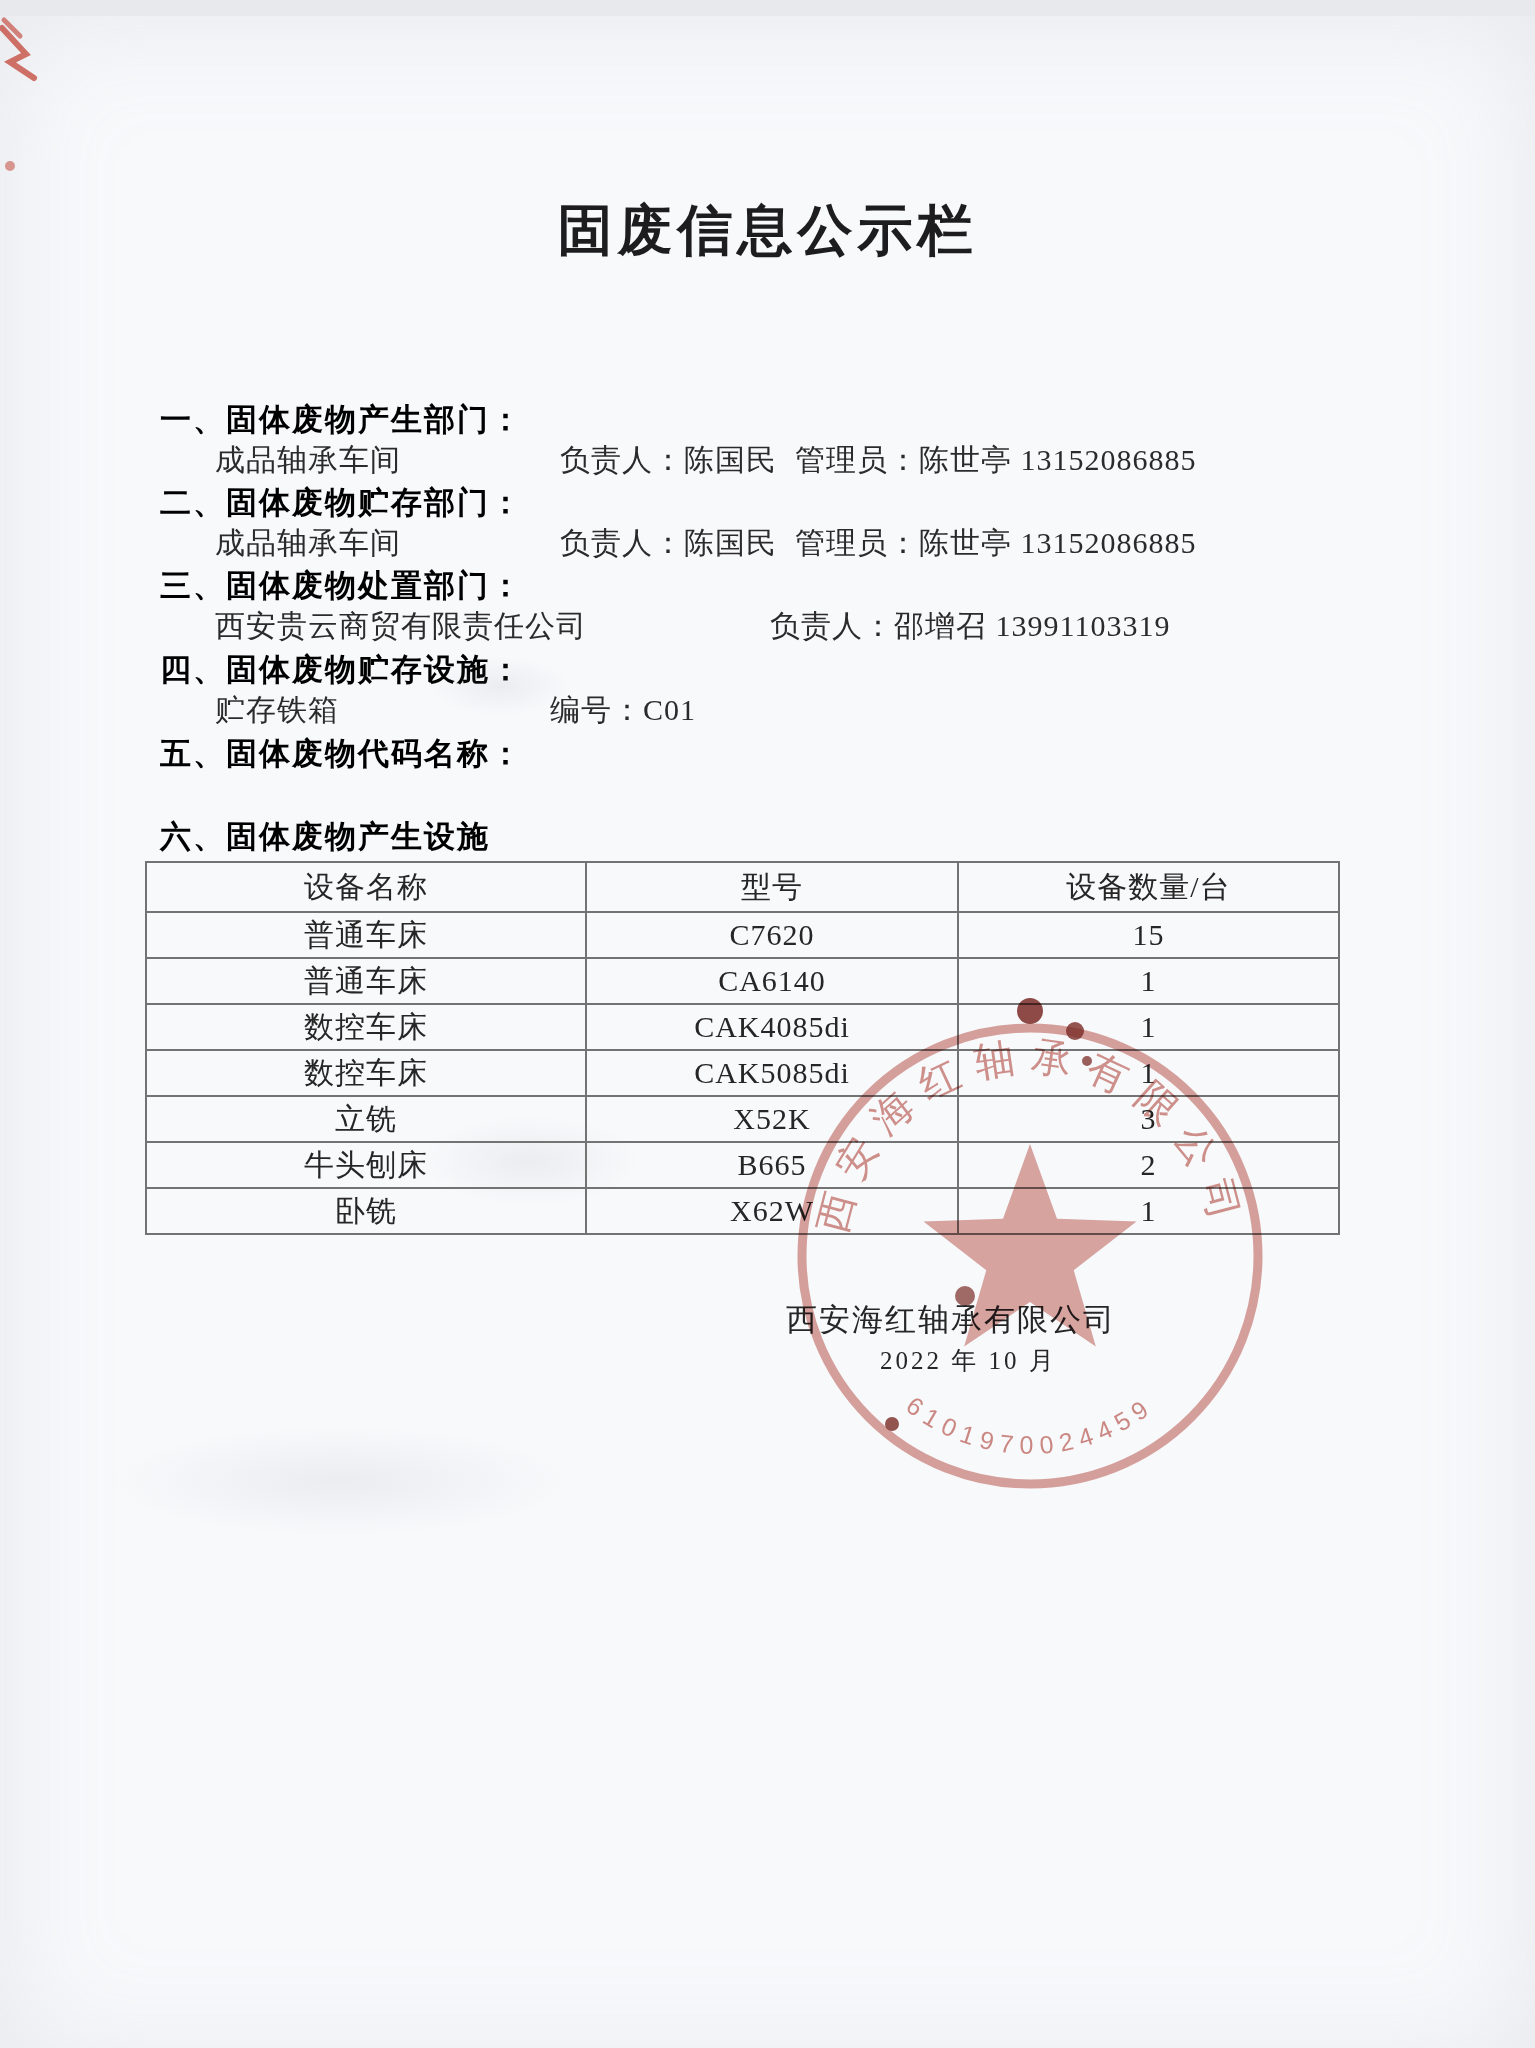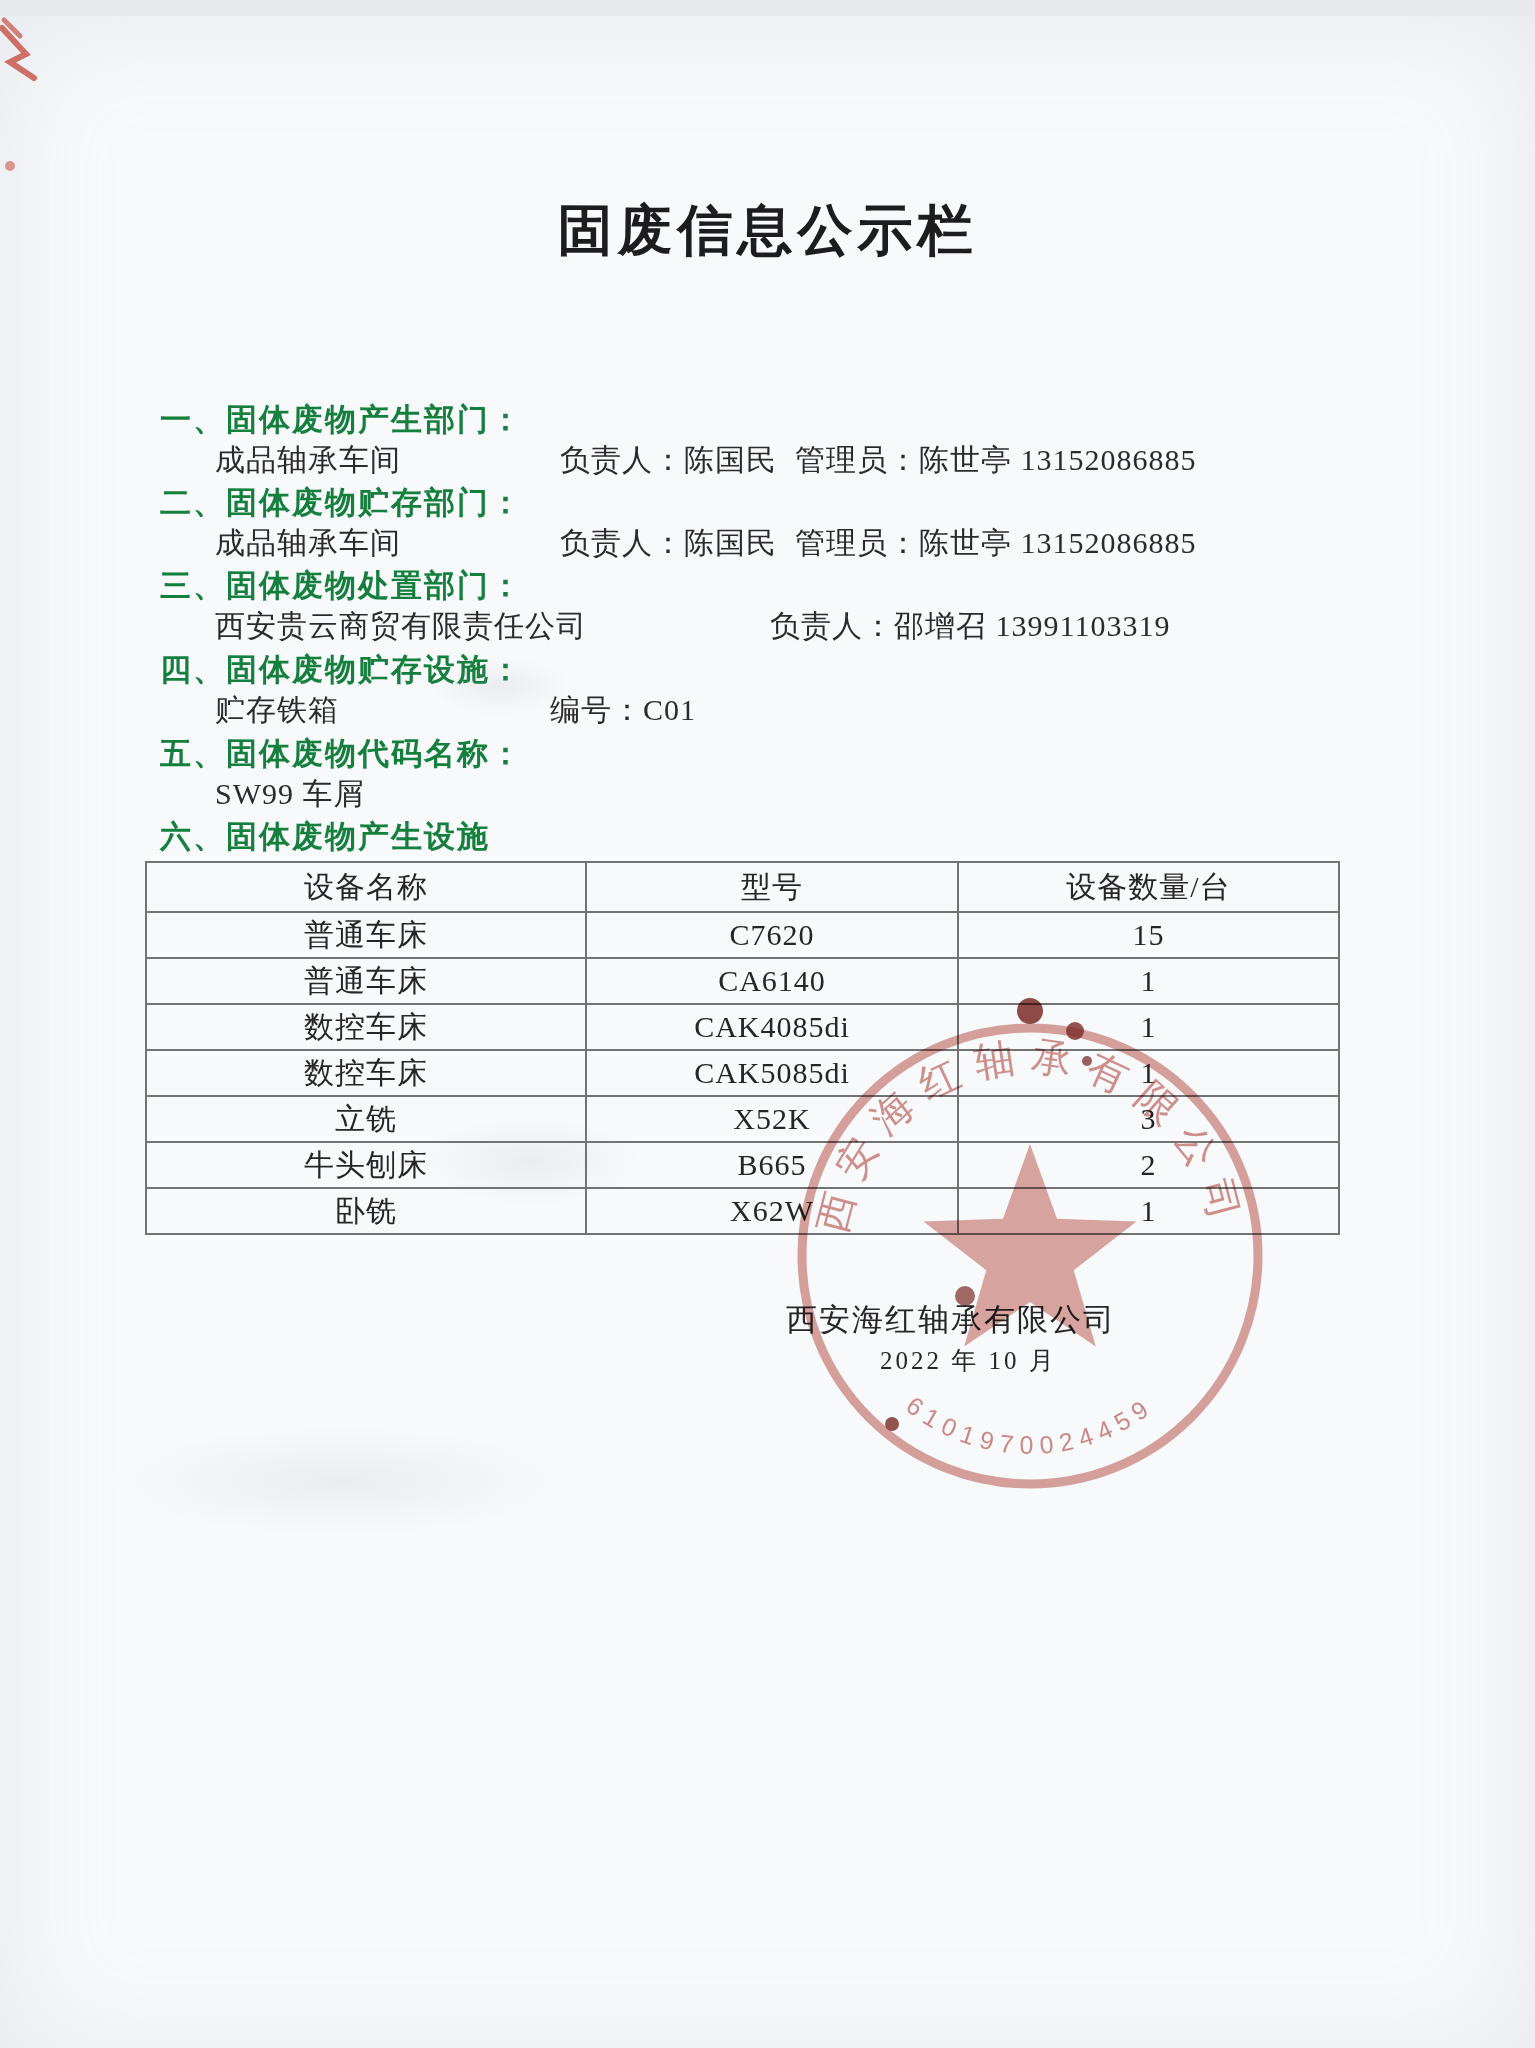--- a/index.html
+++ b/index.html
@@ -11,21 +11,21 @@
     color:#242424;
   }
   .title{
     position:absolute;top:178px;left:0;width:100%;
     text-align:center;font-size:55px;font-weight:bold;
     letter-spacing:5px;color:#1d1d1f;
     font-family:"Liberation Sans", sans-serif;
   }
   .sec-heading{
     position:absolute;left:160px;font-size:31px;font-weight:bold;
-    color:#15803d;letter-spacing:2px;white-space:nowrap;
+    color:#000000;letter-spacing:2px;white-space:nowrap;
   }
   .sec-detail{
     position:absolute;left:0;width:100%;height:42px;
     font-family:"Liberation Serif", serif;font-size:30px;color:#2b2b2b;
   }
   .sec-detail span{position:absolute;white-space:nowrap;letter-spacing:1px;}
   table.equip{
     position:absolute;left:145px;top:845px;width:1193px;height:360px;
     border-collapse:collapse;table-layout:fixed;
     font-family:"Liberation Serif", serif;font-size:30px;color:#262626;
@@ -83,23 +83,20 @@
     <span style="left:770px">负责人：邵增召  13991103319</span>
   </div>
 
   <div class="sec-heading" style="top:633px">四、固体废物贮存设施：</div>
   <div class="sec-detail" style="top:674px">
     <span style="left:215px">贮存铁箱</span>
     <span style="left:550px">编号：C01</span>
   </div>
 
   <div class="sec-heading" style="top:717px">五、固体废物代码名称：</div>
-  <div class="sec-detail" style="top:758px">
-    <span style="left:215px">SW99 车屑</span>
-  </div>
 
   <div class="sec-heading" style="top:800px">六、固体废物产生设施</div>
 
   <table class="equip">
     <colgroup>
         <col style="width:440px">
         <col style="width:372px">
         <col style="width:381px">
       </colgroup>
     <tbody>

